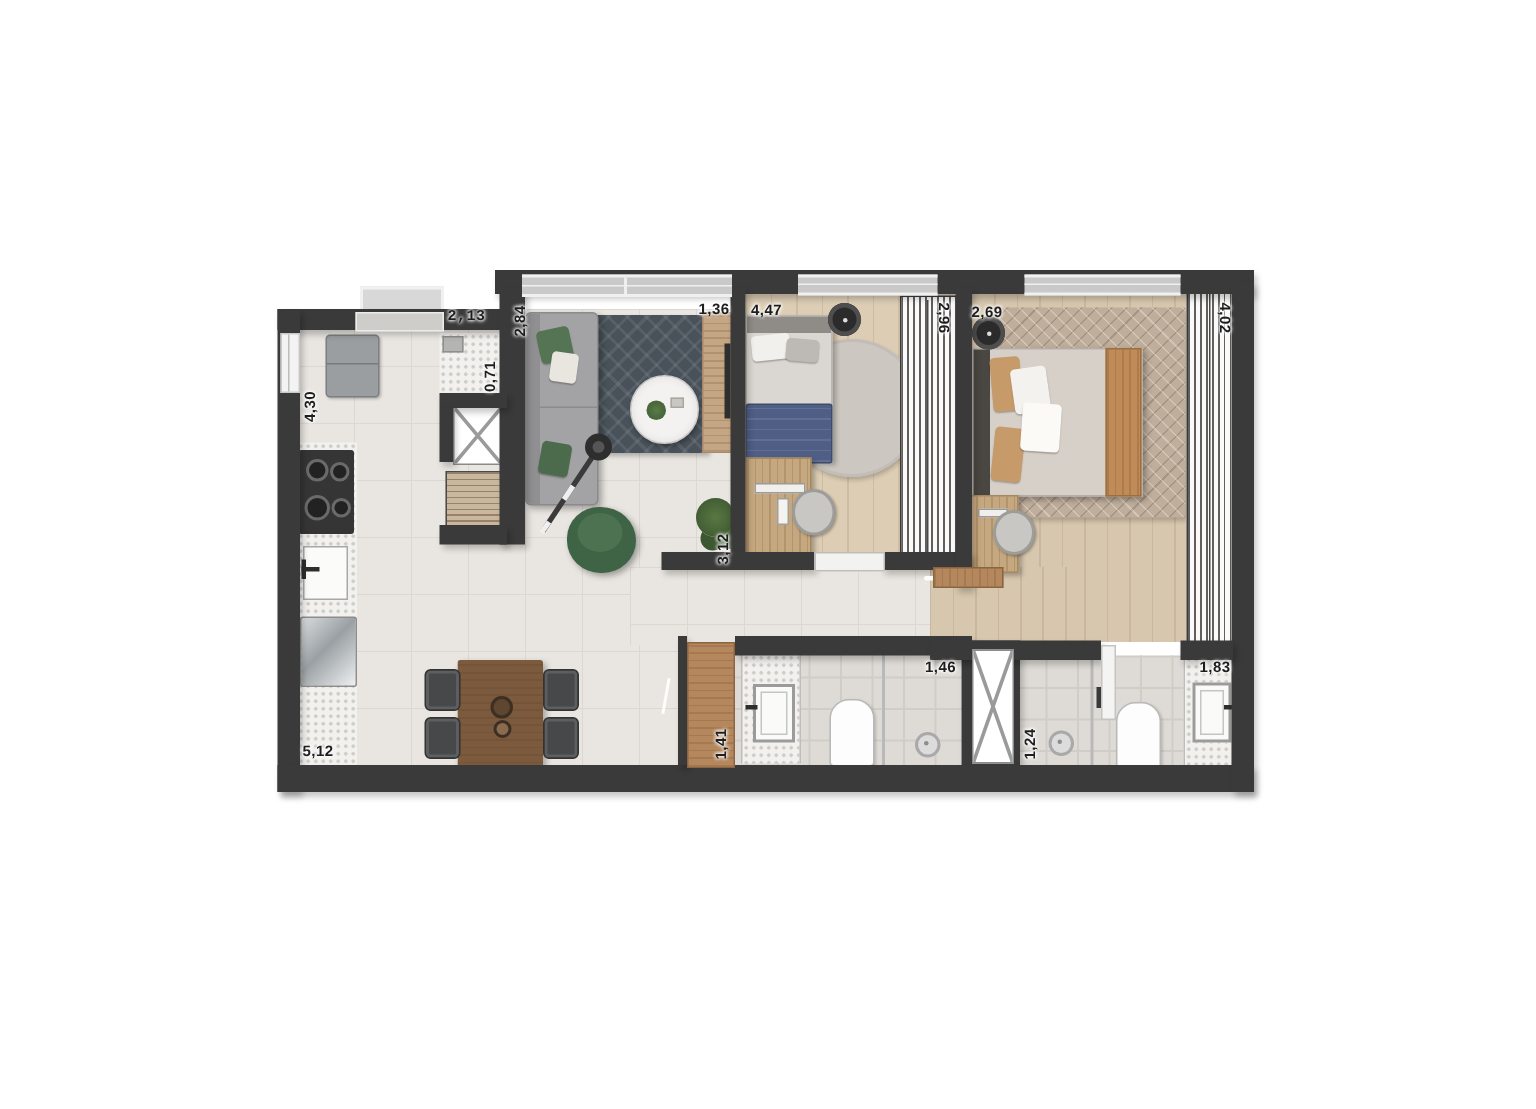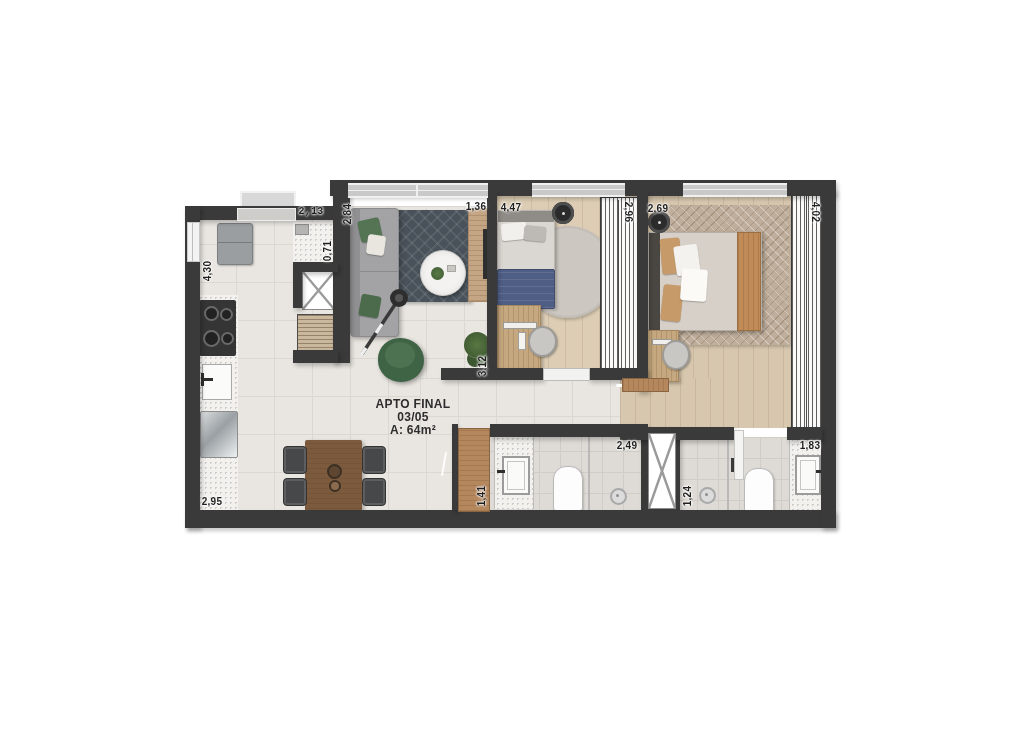--- a/index.html
+++ b/index.html
@@ -229,32 +229,27 @@
     <div class="abs" style="left:4px;top:0;width:1px;height:100%;background:#bdbdbd;"></div>
   </div>
   <div class="abs" style="left:237px;top:208px;width:57px;height:11px;background:#cfcdca;border:1px solid #ececec;z-index:41;"></div>
   <div class="abs" style="left:543px;top:368px;width:45px;height:11px;background:#f2f2f1;border:1px solid #bdbdbb;z-index:45;"></div>
   <div class="abs woodgrainH" style="left:622px;top:378px;width:45px;height:12px;background-color:#b5875d;border:1px solid #8a6542;z-index:45;"></div>
   <div class="abs" style="left:616px;top:384px;width:48px;height:3px;background:#fdfdfd;border-radius:2px;z-index:44;"></div>
 
   <div class="dim" style="left:296px;top:206px;font-family:Liberation Mono, monospace;">2,13</div>
   <div class="dim v90n" style="left:313px;top:245px;">0,71</div>
   <div class="dim v90n" style="left:193px;top:265px;">4,30</div>
-  <div class="dim" style="left:197px;top:496px;">2,95</div>
+  <div class="dim" style="left:197px;top:496px;">5,12</div>
   <div class="dim v90n" style="left:333px;top:208px;">2,84</div>
   <div class="dim" style="left:461px;top:201px;">1,36</div>
   <div class="dim" style="left:496px;top:202px;">4,47</div>
   <div class="dim v90p" style="left:613px;top:206px;">2,96</div>
   <div class="dim" style="left:643px;top:203px;">2,69</div>
   <div class="dim v90p" style="left:800px;top:206px;">4,02</div>
   <div class="dim v90n" style="left:468px;top:360px;">3,12</div>
   <div class="dim v90n" style="left:467px;top:490px;">1,41</div>
-  <div class="dim" style="left:612px;top:440px;">2,49</div>
+  <div class="dim" style="left:612px;top:440px;">1,46</div>
   <div class="dim v90n" style="left:673px;top:490px;">1,24</div>
   <div class="dim" style="left:795px;top:440px;">1,83</div>
 
-  <div class="title-block">
-    <div>APTO FINAL</div>
-    <div>03/05</div>
-    <div>A: 64m²</div>
-  </div>
 
 </div>
 
 </body></html>

